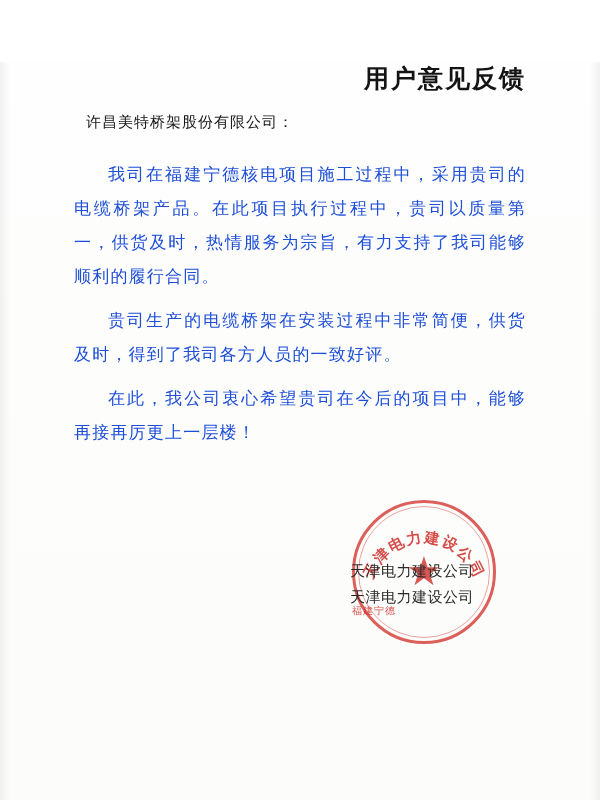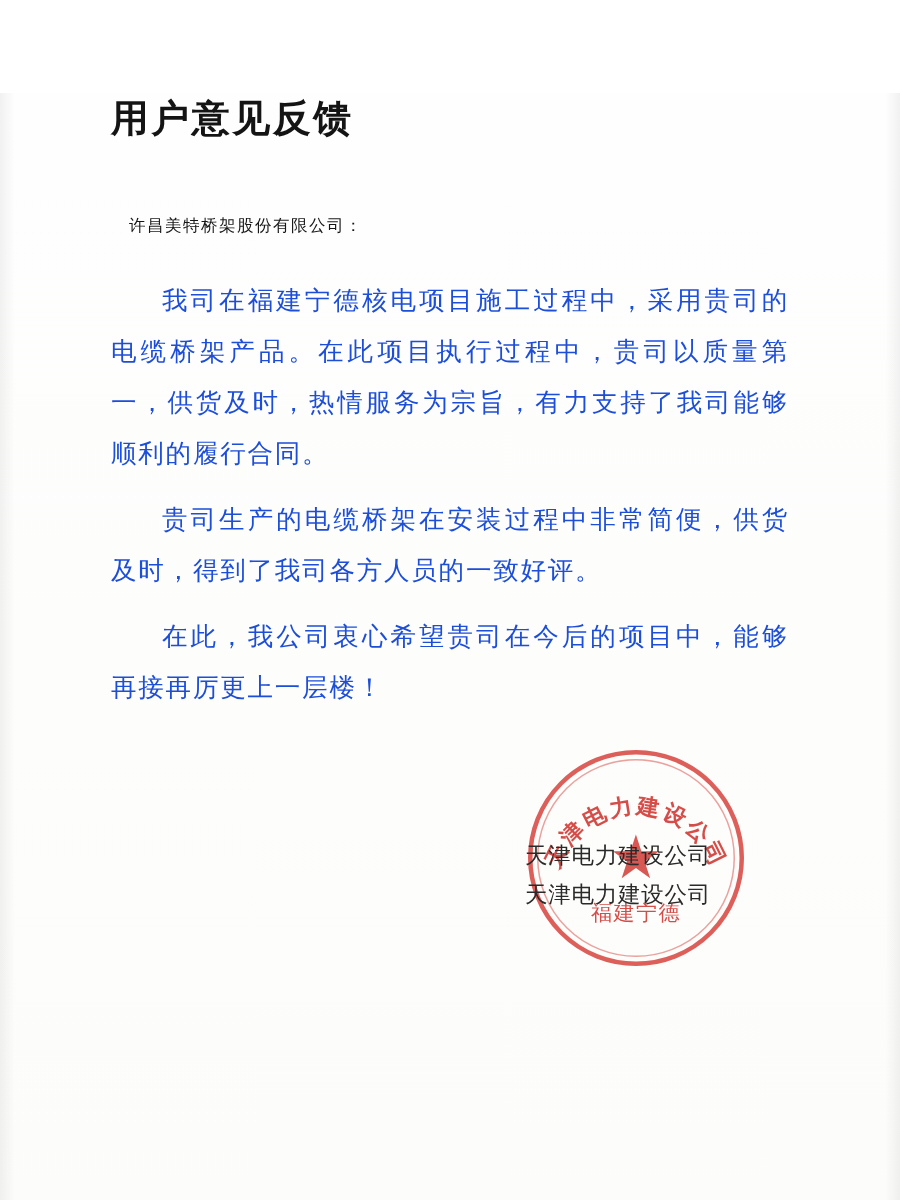--- a/index.html
+++ b/index.html
@@ -27,30 +27,30 @@
     inset: 0;
     background: linear-gradient(180deg, #fefefe 0%, #fdfdfc 45%, #fcfcfa 100%);
     pointer-events: none;
   }
   .content {
     position: relative;
     padding: 0 74px;
     box-sizing: border-box;
   }
   .doc-title {
-    text-align: left;
+    text-align: right;
     font-size: 25px;
     font-weight: bold;
     letter-spacing: 2px;
     margin-top: 62px;
     color: #141414;
   }
   .salutation {
-    margin-top: 48px;
-    font-size: 11px;
+    margin-top: 18px;
+    font-size: 15px;
     letter-spacing: 1px;
     color: #161616;
     padding-left: 12px;
   }
   .body-para {
     margin-top: 26px;
     font-size: 17px;
     line-height: 2.0;
     letter-spacing: 1.2px;
     text-align: justify;
@@ -106,22 +106,22 @@
     font-size: 15px;
     font-weight: bold;
     letter-spacing: 2px;
     opacity: 0.85;
   }
   .stamp-bottom {
     position: absolute;
     left: 0;
     right: 0;
     bottom: 26px;
-    text-align: center;
-    font-size: 14px;
+    text-align: left;
+    font-size: 10px;
     color: #cf2f2a;
     opacity: 0.85;
     letter-spacing: 1px;
   }
   
   .sign-block {
     position: absolute;
     left: 350px;
     top: 496px;
     width: 190px;

